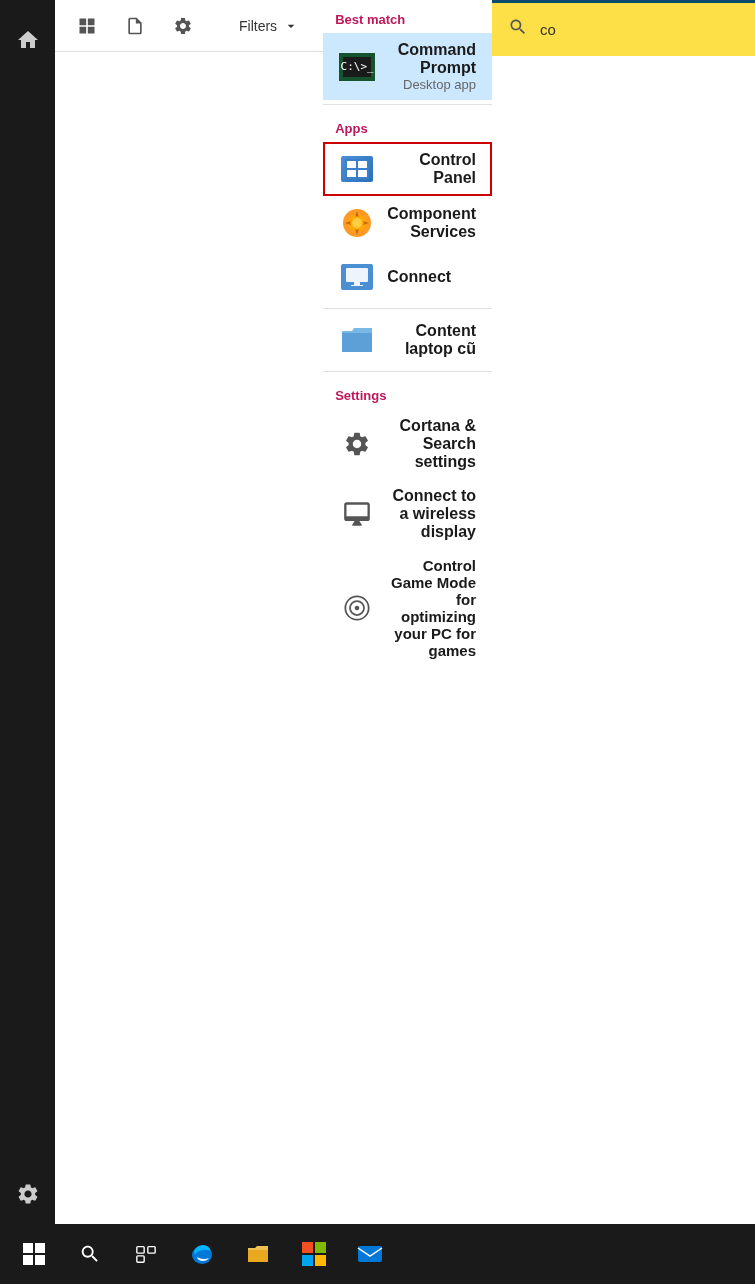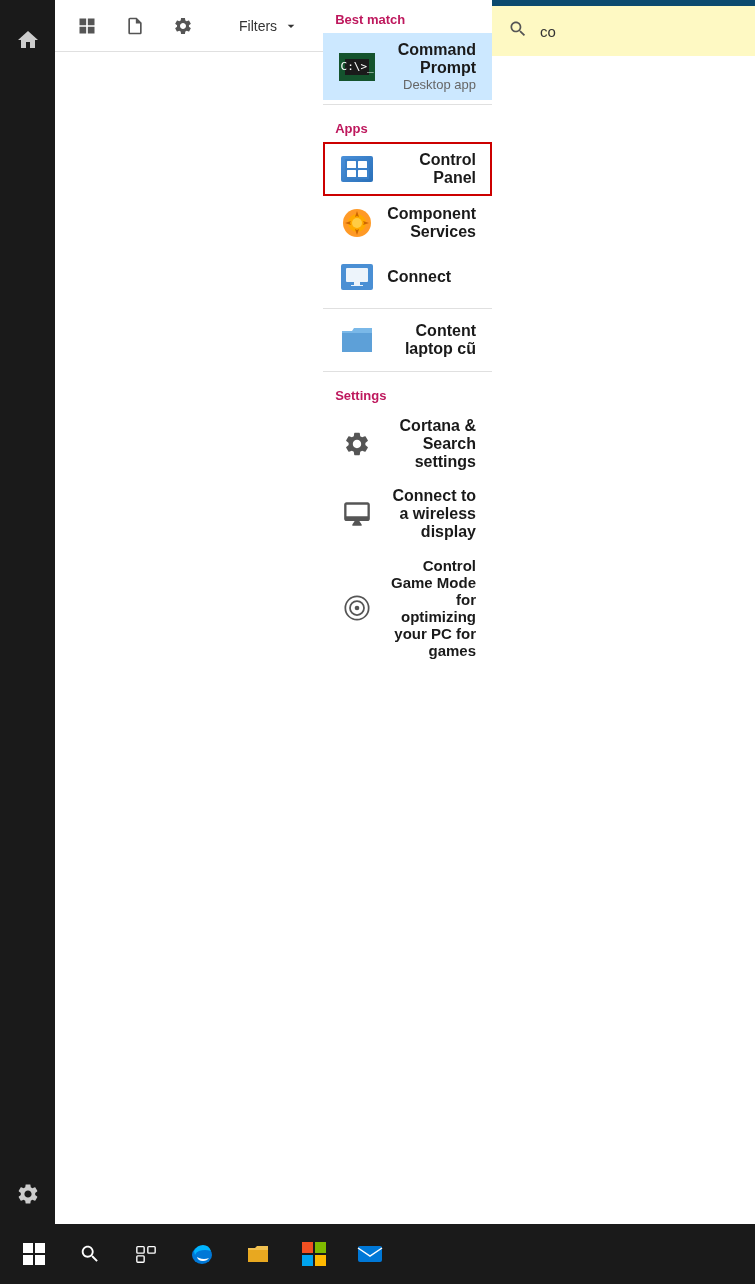--- a/index.html
+++ b/index.html
@@ -152,22 +152,22 @@
     
     .divider {
       height: 1px;
       background: #e0e0e0;
       margin: 4px 0;
     }
 
     
     .search-bar {
       height: 56px;
-      background: #fef9c3;
-      border-top: 6px solid #0c4a6e;
+      background: #fde047;
+      border-top: 3px solid #0c4a6e;
       display: flex;
       align-items: center;
       padding: 0 16px;
       gap: 12px;
     }
 
     .search-icon-wrap {
       color: #555;
       font-size: 18px;
     }
@@ -207,21 +207,21 @@
     .cmd-icon {
       background: #1a1a1a;
       color: #fff;
       font-family: monospace;
       font-size: 11px;
       width: 36px;
       height: 28px;
       display: flex;
       align-items: center;
       justify-content: center;
-      border: 6px solid #14532d;
+      border: 4px solid #14532d;
     }
 
     
     .cp-icon {
       width: 32px;
       height: 26px;
       background: linear-gradient(135deg, #4a90d9 0%, #2a70b9 100%);
       display: flex;
       align-items: center;
       justify-content: center;

